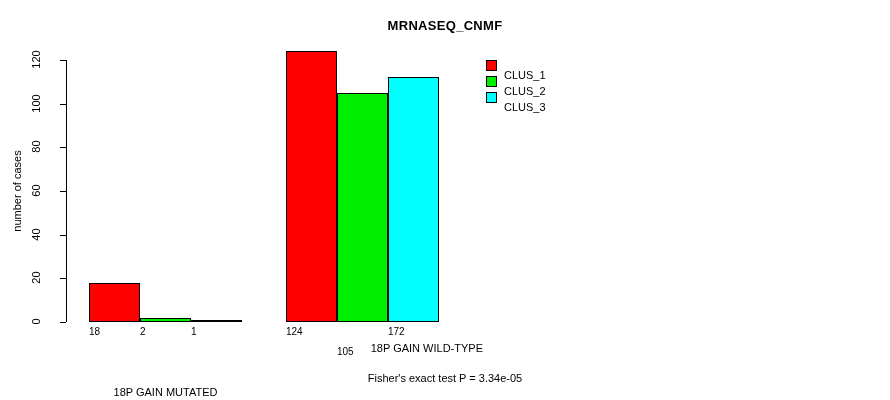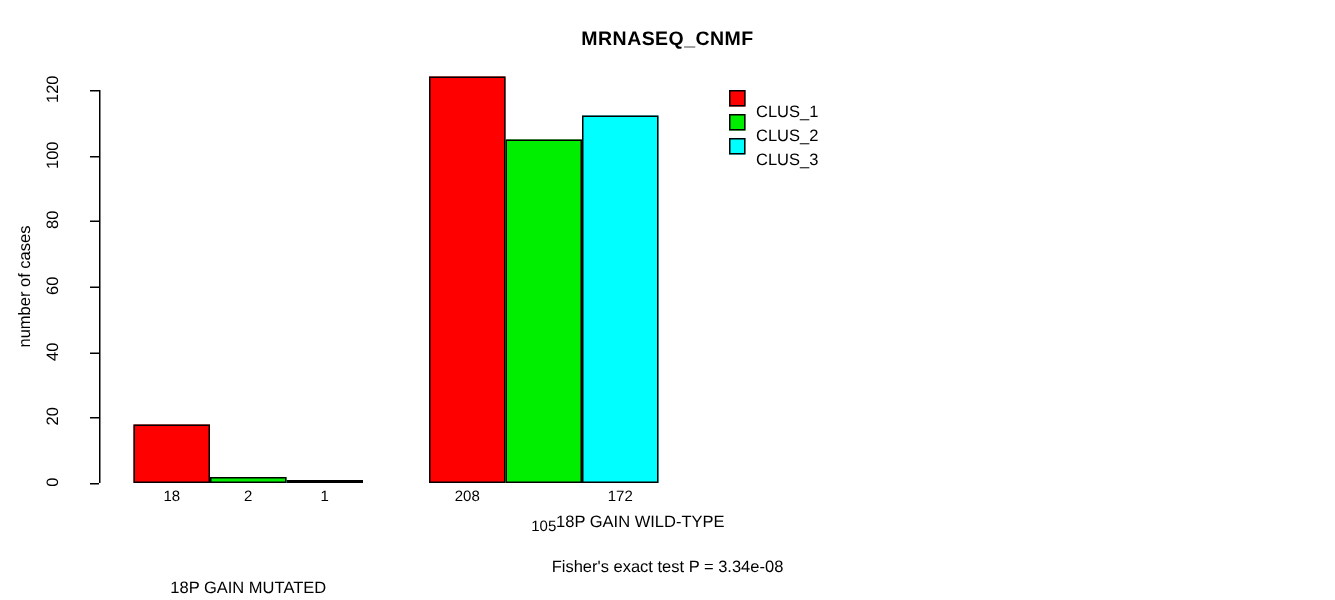--- a/index.html
+++ b/index.html
@@ -74,21 +74,21 @@
     transform-origin: center center;
   }
   .bar {
     position: absolute;
     box-sizing: border-box;
     border: 1px solid #000000;
   }
   .bar-value-label {
     position: absolute;
     font-size: 10px;
-    text-align: center;
+    text-align: left;
     top: 326px;
   }
   .group-label {
     position: absolute;
     font-size: 11px;
     text-align: center;
     top: 342px;
   }
   .legend {
     position: absolute;
@@ -168,21 +168,21 @@
       <div class="bar" style="left: 140px; top: 317.633px; width: 51px; height: 4.36667px; background: rgb(0, 238, 0);"></div>
       <div class="bar" style="left: 191px; top: 319.817px; width: 51px; height: 2.18333px; background: rgb(0, 255, 255);"></div>
       <div class="bar" style="left: 286px; top: 51.2667px; width: 51px; height: 270.733px; background: rgb(255, 0, 0);"></div>
       <div class="bar" style="left: 337px; top: 92.75px; width: 51px; height: 229.25px; background: rgb(0, 238, 0);"></div>
       <div class="bar" style="left: 388px; top: 77.4667px; width: 51px; height: 244.533px; background: rgb(0, 255, 255);"></div>
     </div>
   <div id="labels-layer">
       <div class="bar-value-label" style="left: 89px; width: 51px;">18</div>
       <div class="bar-value-label" style="left: 140px; width: 51px;">2</div>
       <div class="bar-value-label" style="left: 191px; width: 51px;">1</div>
-      <div class="bar-value-label" style="left: 286px; width: 51px;">208</div>
+      <div class="bar-value-label" style="left: 286px; width: 51px;">124</div>
       <div class="bar-value-label" style="left: 337px; width: 51px; margin-top: 20px;">105</div>
       <div class="bar-value-label" style="left: 388px; width: 51px;">172</div>
     </div>
   <div id="group-labels-layer">
       <div class="group-label" style="left: 49px; width: 233px; margin-top: 44px;">18P GAIN MUTATED</div>
       <div class="group-label" style="left: 250px; width: 233px; text-align: right;">18P GAIN WILD-TYPE</div>
     </div>
 
   <div class="legend" id="legend">
       <div class="legend-row">
@@ -192,14 +192,14 @@
       <div class="legend-row">
         <span class="legend-swatch" style="background: rgb(0, 238, 0);"></span>
         <span class="legend-text">CLUS_2</span>
       </div>
       <div class="legend-row">
         <span class="legend-swatch" style="background: rgb(0, 255, 255);"></span>
         <span class="legend-text">CLUS_3</span>
       </div>
     </div>
 
-  <div class="footer-note">Fisher's exact test P = 3.34e-08</div>
+  <div class="footer-note">Fisher's exact test P = 3.34e-05</div>
 </div>
 
 </body></html>

